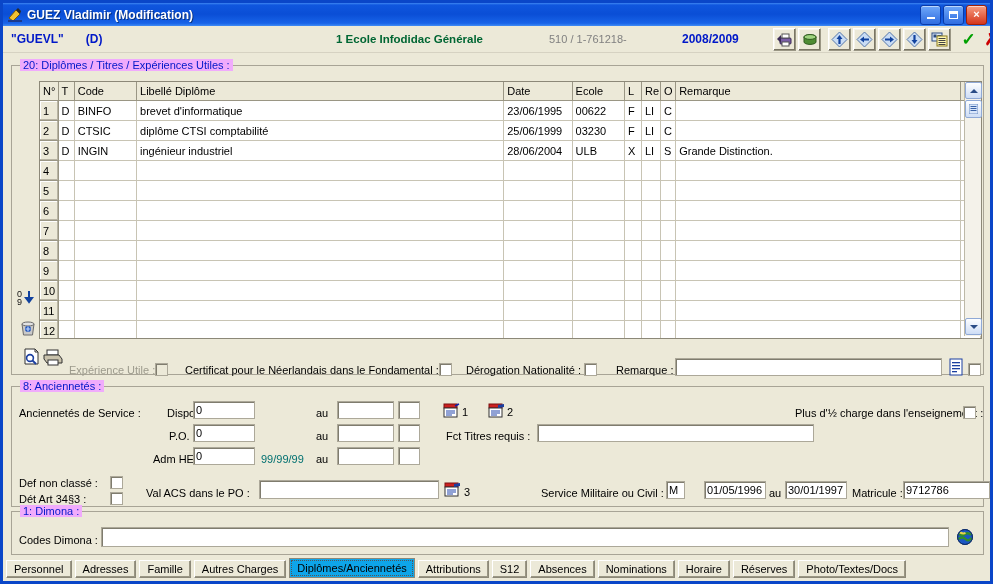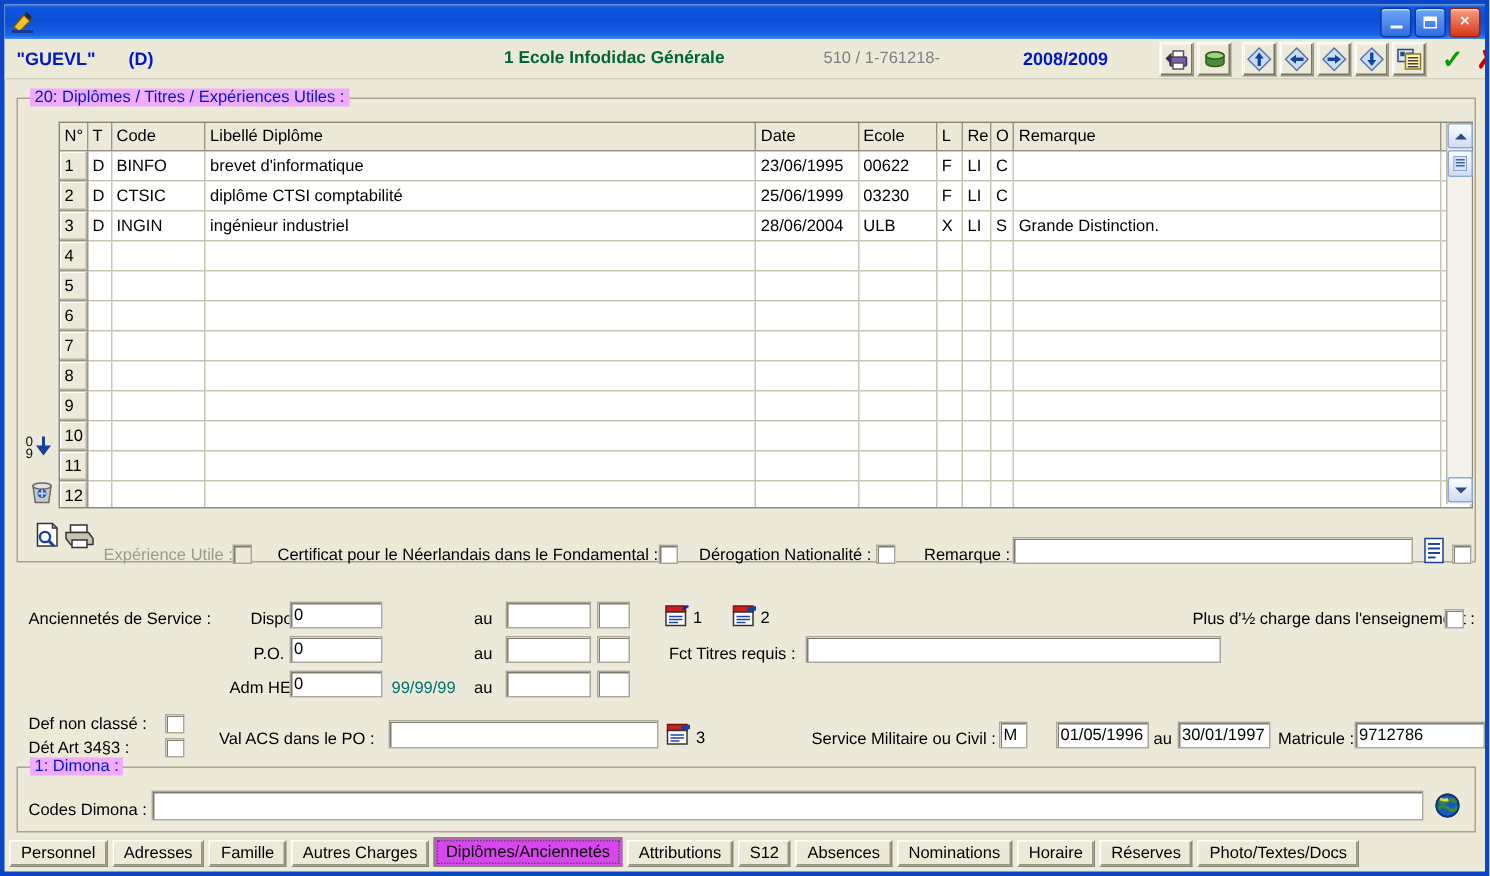--- a/index.html
+++ b/index.html
@@ -143,40 +143,41 @@
   .tabbar{position:absolute;left:3px;bottom:3px;width:987px;height:22px;display:flex;align-items:flex-end;gap:3px;}
   .tab{
     height:18px;padding:0 7px;
     background:#ECE9D8;
     border:1px solid #FFFFFF;border-right-color:#8C8878;border-bottom-color:#8C8878;
     box-shadow:inset -1px -1px 0 #9A9684;
     display:flex;align-items:center;font-size:11px;white-space:nowrap;
     box-sizing:border-box;
   }
   .tab.active{
-    height:20px;background:#d946ef;
+    height:20px;background:#0ea5e9;
     border:1px solid #8C8878;
     box-shadow:none;
     outline:1px dotted #555;outline-offset:-3px;
   }
   svg{display:block;}
 </style>
 </head>
 <body>
 
 <div class="app">
 
   <div class="titlebar">
     <span class="title-icon">
       <svg width="16" height="16" viewBox="0 0 16 16">
         <path d="M2 11 L9 3 L13 7 L6 14 Z" fill="#F2C231" stroke="#7A5A00" stroke-width="1"></path>
         <path d="M9 3 L11 1 L14 4 L13 7 Z" fill="#2B2B2B"></path>
         <rect x="1" y="13" width="14" height="2" fill="#1B3A8C"></rect>
       </svg>
     </span>
+    <span class="title-text">GUEZ Vladimir (Modification)</span>
     <span class="win-btns">
       <span class="wbtn min">
           <i class="glyph-min"></i>
         </span>
       <span class="wbtn max">
           <i class="glyph-max"></i>
         </span>
       <span class="wbtn close">×</span>
     </span>
   </div>
@@ -512,20 +513,23 @@
       <g fill="#1B3FA0">
           <rect x="3" y="4" width="8" height="1.3"></rect>
           <rect x="3" y="7" width="8" height="1.3"></rect>
       <rect x="3" y="10" width="8" height="1.3"></rect>
           <rect x="3" y="13" width="5" height="1.3"></rect>
         </g>
     </svg>
   </span>
   <span class="chk" style="left:965px;top:360px;"></span>
 
+  <div class="grp" style="left:8px;top:383px;width:971px;height:119px;">
+    <span class="legend">8: Anciennetés :</span>
+  </div>
 
   <span class="lbl" style="left:16px;top:404px;">Anciennetés de Service :</span>
 
   <span class="lbl" style="left:164px;top:404px;">Dispo</span>
   <span class="inp" style="left:190px;top:398px;width:62px;height:18px;">0</span>
   <span class="lbl" style="left:313px;top:404px;">au</span>
   <span class="inp" style="left:334px;top:398px;width:57px;height:18px;"></span>
   <span class="inp" style="left:395px;top:398px;width:22px;height:18px;"></span>
 
   <span class="lbl" style="left:166px;top:427px;">P.O. :</span>

